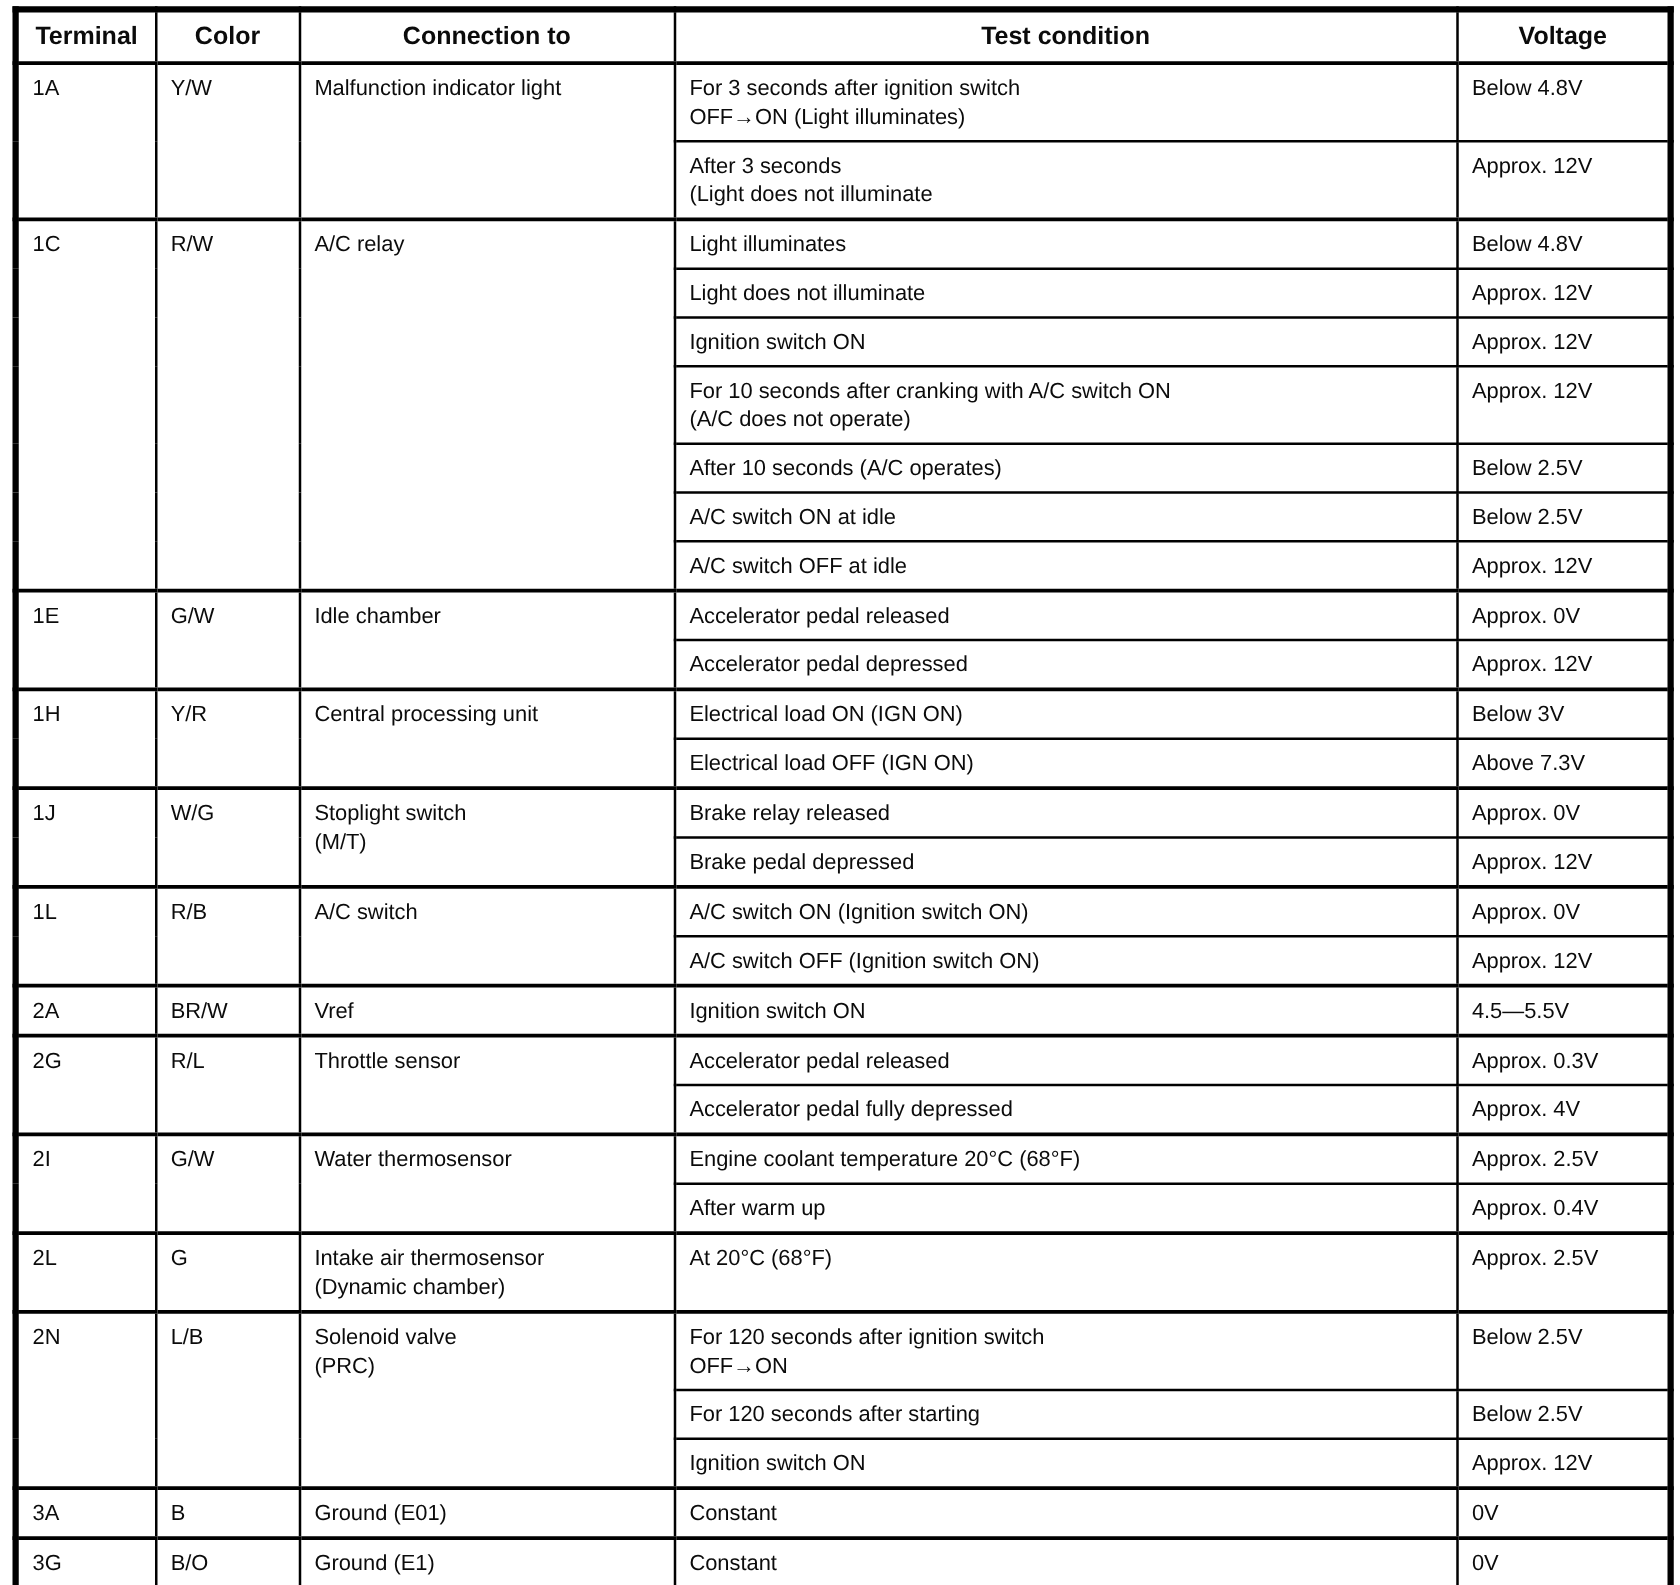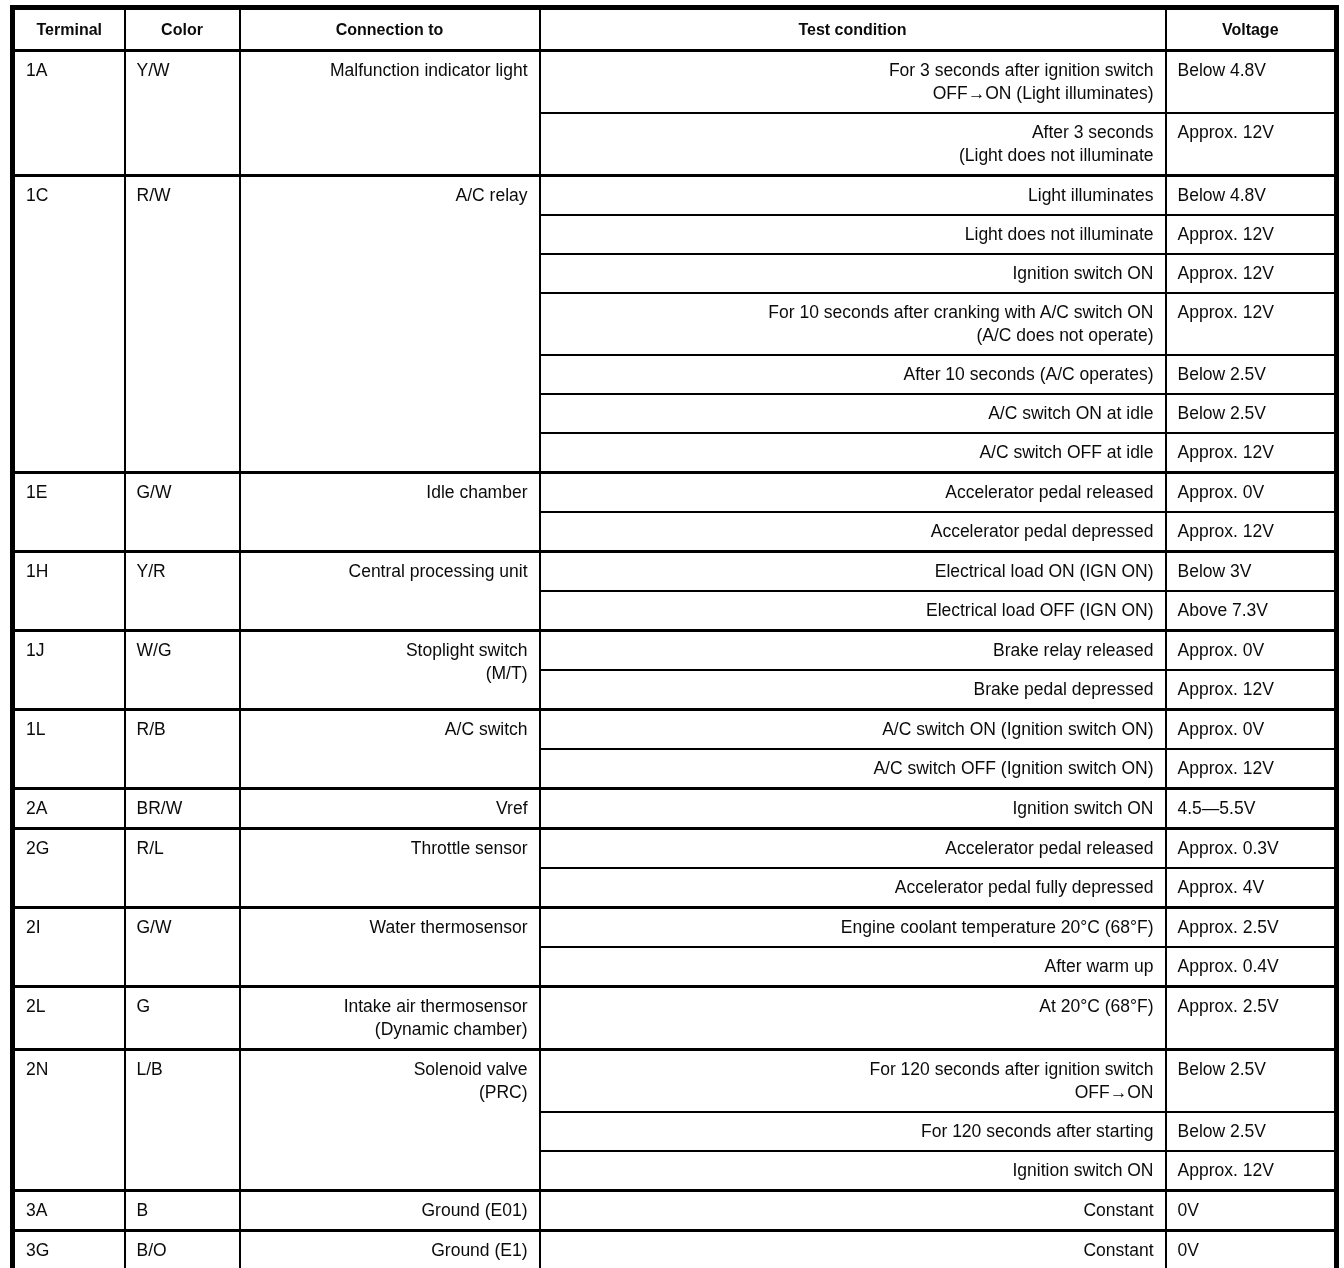--- a/index.html
+++ b/index.html
@@ -25,28 +25,28 @@
     border: 2px solid #000;
     font-size: 17.5px;
     line-height: 23px;
     padding: 7px 11px;
     vertical-align: top;
     white-space: pre-line;
     overflow: hidden;
   }
   th {
     font-weight: bold;
-    font-size: 16px;
+    font-size: 20px;
     text-align: center;
     padding: 8px 6px;
     border-bottom: 3px solid #000;
     white-space: nowrap;
   }
   td.center { text-align: left; }
-  td.left   { text-align: right; }
+  td.left   { text-align: left; }
   tr.group-start td { border-top: 3px solid #000; }
   
   tr.sub-row td { border-top: 2px solid #000; }
 </style>
 </head>
 <body>
 
 <table class="tv-table">
   <colgroup>
     <col class="c-terminal">

